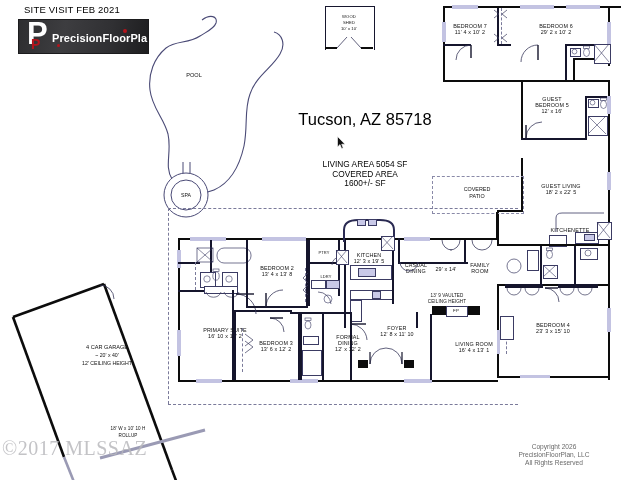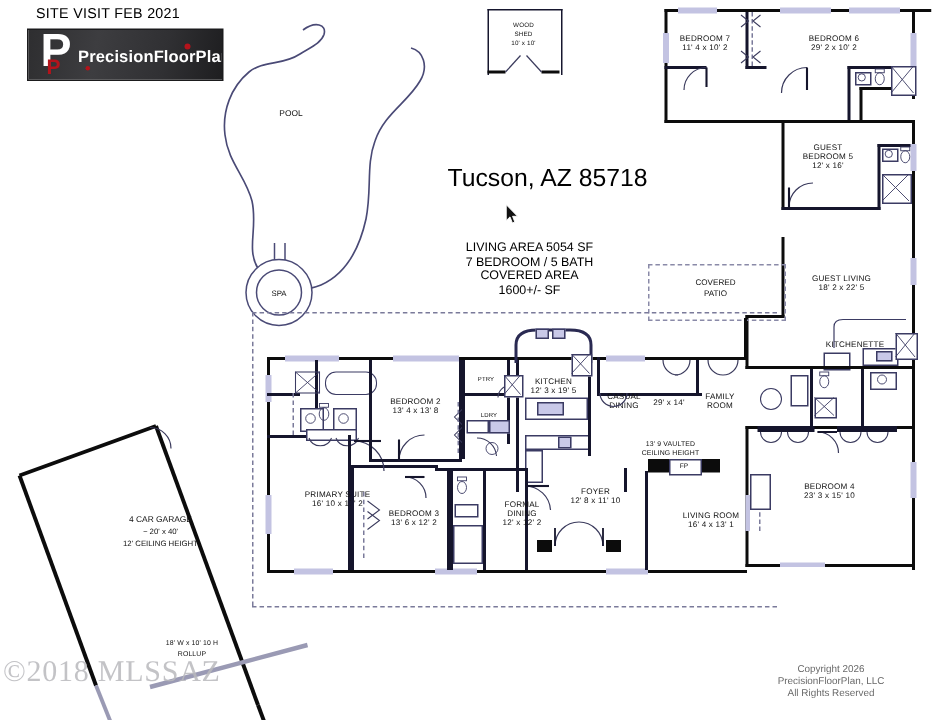--- a/index.html
+++ b/index.html
@@ -23,21 +23,21 @@
             color:#ffffff;letter-spacing:.1px;white-space:nowrap;}
   #logo-box .dot{position:absolute;width:4px;height:4px;border-radius:50%;background:#b4131b;}
   #phone{left:18px;top:56px;width:129px;font-size:10px;text-align:center;white-space:nowrap;}
 
   
   #ranch-name{left:285px;top:66px;width:160px;font-size:11px;font-weight:bold;
               text-align:center;text-decoration:underline;letter-spacing:.3px;white-space:nowrap;}
   #addr1{left:240px;top:88px;width:250px;font-size:16.5px;text-align:center;white-space:nowrap;}
   #addr2{left:240px;top:110px;width:250px;font-size:16.5px;text-align:center;white-space:nowrap;}
   #cursor{left:337px;top:136px;width:10px;height:14px;}
-  #specs{left:268px;top:160px;width:170px;font-size:8.3px;line-height:9.6px;text-align:center;}
+  #specs{left:280px;top:160px;width:170px;font-size:8.3px;line-height:9.6px;text-align:center;}
   #copyright{left:492px;top:443px;width:124px;font-size:6.6px;line-height:8.2px;text-align:center;color:#6a6a6a;}
   #watermark{left:2px;top:437px;font-size:20px;color:#b9b9bd;letter-spacing:.5px;
              font-family:"Liberation Serif",serif;opacity:.85;}
 
   
   .wall{position:absolute;background:#0c0c0c;}
   .iwall{position:absolute;background:#15152c;}
   .win{position:absolute;background:#c3c3e2;}
   .dash{position:absolute;border-top:1px dashed #7a7a9a;}
   .dashv{position:absolute;border-left:1px dashed #7a7a9a;}
@@ -69,21 +69,20 @@
   </div>
 
   <div class="abs" id="addr2">Tucson, AZ  85718</div>
 
   <svg id="cursor" class="abs" width="10" height="14" viewBox="0 0 10 14">
     <path d="M0.5 0.5 L0.5 11 L3 8.6 L4.6 12.6 L6.2 12 L4.7 8.2 L8 8.2 Z" fill="#111" stroke="#fff" stroke-width=".6"></path>
   </svg>
 
   <div class="abs" id="specs">
     <div>LIVING AREA    5054 SF</div>
-    <div>7 BEDROOM / 5 BATH</div>
     <div>COVERED AREA</div>
     <div>1600+/- SF</div>
   </div>
 
   <svg class="abs" style="left:140px;top:14px;" width="160" height="200">
     <path d="M62 6 C70 0 78 2 76 9 C74 15 66 18 60 22
              C48 30 36 26 26 34 C14 44 8 60 10 76
              C12 94 24 104 28 120 C32 138 24 152 32 165
              C40 178 60 182 74 176 C92 168 100 150 104 132
              C108 112 104 96 110 80 C116 62 132 54 140 40
@@ -505,15 +504,15 @@
   <div class="med" style="left:42px;top:352px;width:130px;font-size:5.2px;">~ 20' x 40'</div>
   <div class="med" style="left:42px;top:360px;width:130px;font-size:5.2px;">12' CEILING HEIGHT</div>
   <div class="tiny" style="left:78px;top:426px;width:100px;font-size:4.6px;">18' W x 10' 10 H</div>
   <div class="tiny" style="left:78px;top:433px;width:100px;font-size:4.6px;">ROLLUP</div>
 
   <div class="abs" id="copyright">
     <div>Copyright 2026</div>
     <div>PrecisionFloorPlan, LLC</div>
     <div>All Rights Reserved</div>
   </div>
-  <div class="abs" id="watermark">©2018 MLSSAZ</div>
+  <div class="abs" id="watermark">©2017 MLSSAZ</div>
 
 </div>
 
 </body></html>

